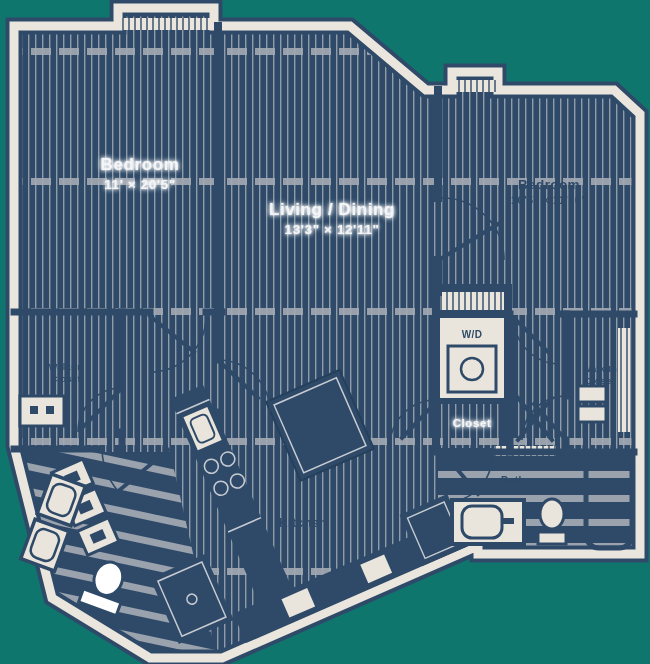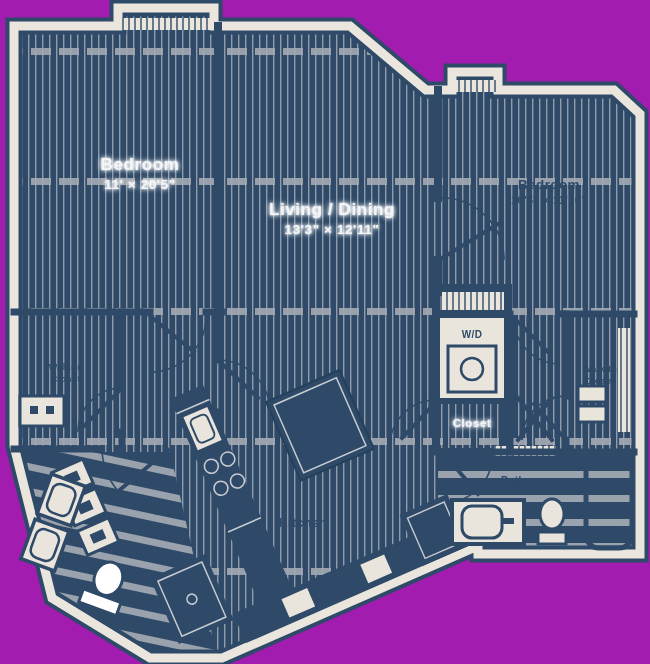--- a/index.html
+++ b/index.html
@@ -1,16 +1,16 @@
 <!DOCTYPE html>
 <html><head>
 <meta charset="utf-8">
 <style>
   html,body{margin:0;padding:0;background:#ffffff;}
-  .stage{width:650px;height:664px;position:relative;background:#a21caf;overflow:hidden;}
+  .stage{width:650px;height:664px;position:relative;background:#0f766e;overflow:hidden;}
   svg{display:block;}
   text{font-family:"Liberation Sans", sans-serif;}
   .lbl-light{fill:#f4f5f7;font-weight:bold;letter-spacing:.6px;
     filter:drop-shadow(0 0 2.5px rgba(255,255,255,.9)) drop-shadow(0 0 1px rgba(255,255,255,.9));}
   .lbl-dark{fill:#2e4a68;font-weight:bold;letter-spacing:.4px;}
   .wall{stroke:#2e4a68;stroke-linecap:square;fill:none;}
   .arc{stroke:#2e4a68;stroke-width:1.6;fill:none;}
   .leaf{stroke:#2e4a68;stroke-width:4;stroke-linecap:square;}
 </style>
 </head>

